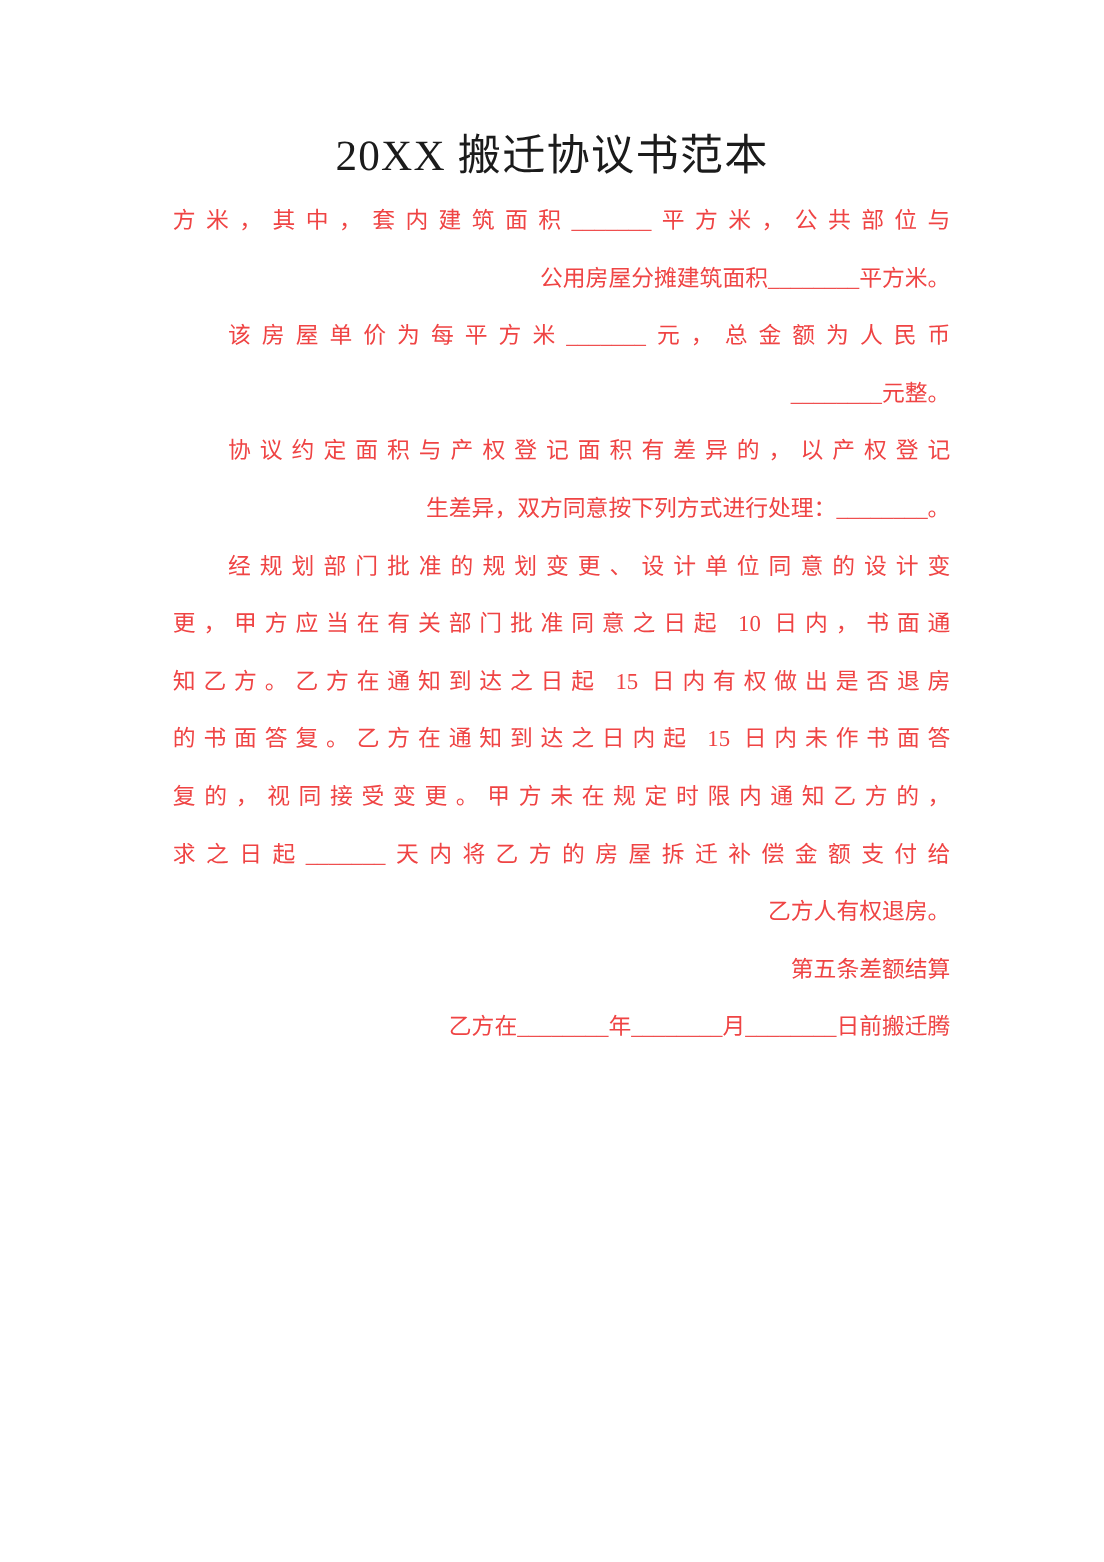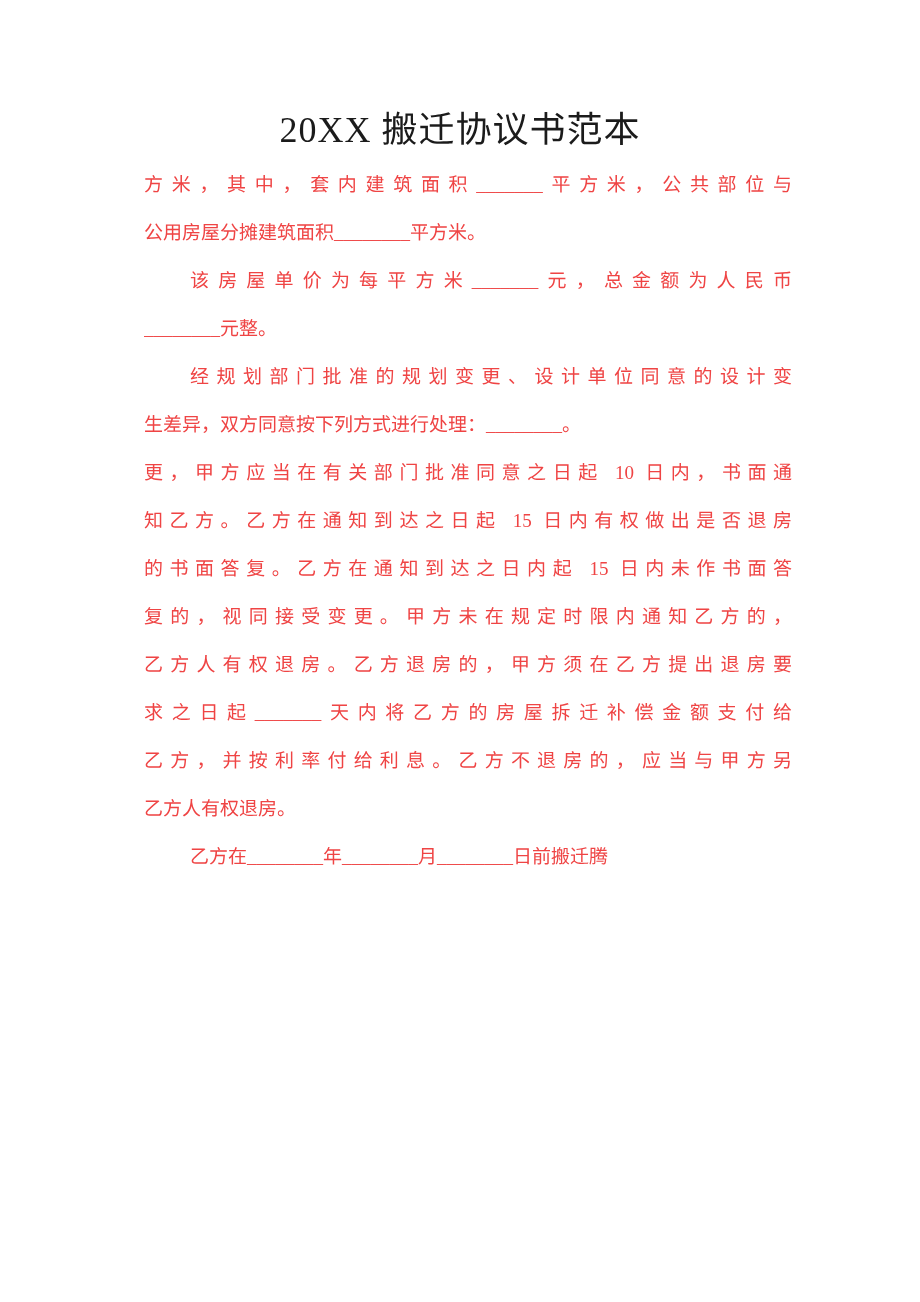--- a/index.html
+++ b/index.html
@@ -35,21 +35,21 @@
     top: 161px;
     left: 144px;
     width: 648px;
     font-size: 19px;
     line-height: 48px;
     color: #ef4444;
   }
   .ln {
     height: 48px;
     overflow: hidden;
-    text-align: left;
+    text-align: right;
   }
   
   .jst {
     text-align: justify;
     text-align-last: justify;
   }
   
   .ind {
     padding-left: 46px;
   }
@@ -59,26 +59,26 @@
 
 <div class="page">
 
   <h1 class="doc-title">20XX 搬迁协议书范本</h1>
 
   <div class="doc-body">
     <div class="ln jst">方米，其中，套内建筑面积_______平方米，公共部位与</div>
     <div class="ln">公用房屋分摊建筑面积________平方米。</div>
     <div class="ln ind jst">该房屋单价为每平方米_______元，总金额为人民币</div>
     <div class="ln">________元整。</div>
+    <div class="ln ind jst">协议约定面积与产权登记面积有差异的，以产权登记</div>
+    <div class="ln">生差异，双方同意按下列方式进行处理：________。</div>
     <div class="ln ind jst">经规划部门批准的规划变更、设计单位同意的设计变</div>
-    <div class="ln">生差异，双方同意按下列方式进行处理：________。</div>
     <div class="ln jst">更，甲方应当在有关部门批准同意之日起 10 日内，书面通</div>
     <div class="ln jst">知乙方。乙方在通知到达之日起 15 日内有权做出是否退房</div>
     <div class="ln jst">的书面答复。乙方在通知到达之日内起 15 日内未作书面答</div>
     <div class="ln jst">复的，视同接受变更。甲方未在规定时限内通知乙方的，</div>
-    <div class="ln jst">乙方人有权退房。乙方退房的，甲方须在乙方提出退房要</div>
     <div class="ln jst">求之日起_______天内将乙方的房屋拆迁补偿金额支付给</div>
-    <div class="ln jst">乙方，并按利率付给利息。乙方不退房的，应当与甲方另</div>
     <div class="ln">乙方人有权退房。</div>
+    <div class="ln ind">第五条差额结算</div>
     <div class="ln ind">乙方在________年________月________日前搬迁腾</div>
   </div>
 
 </div>
 
 </body></html>

